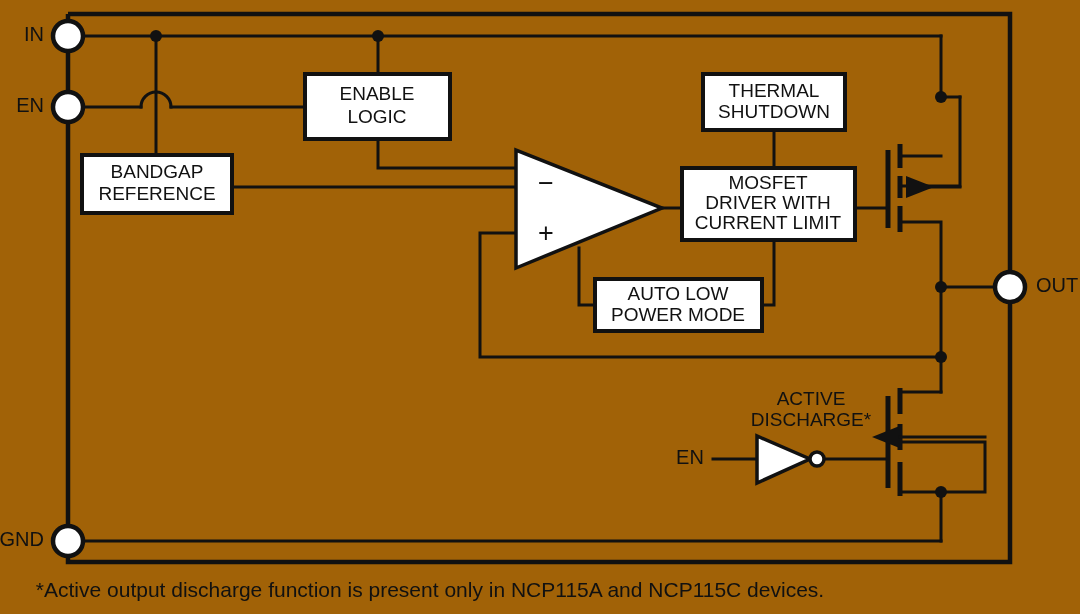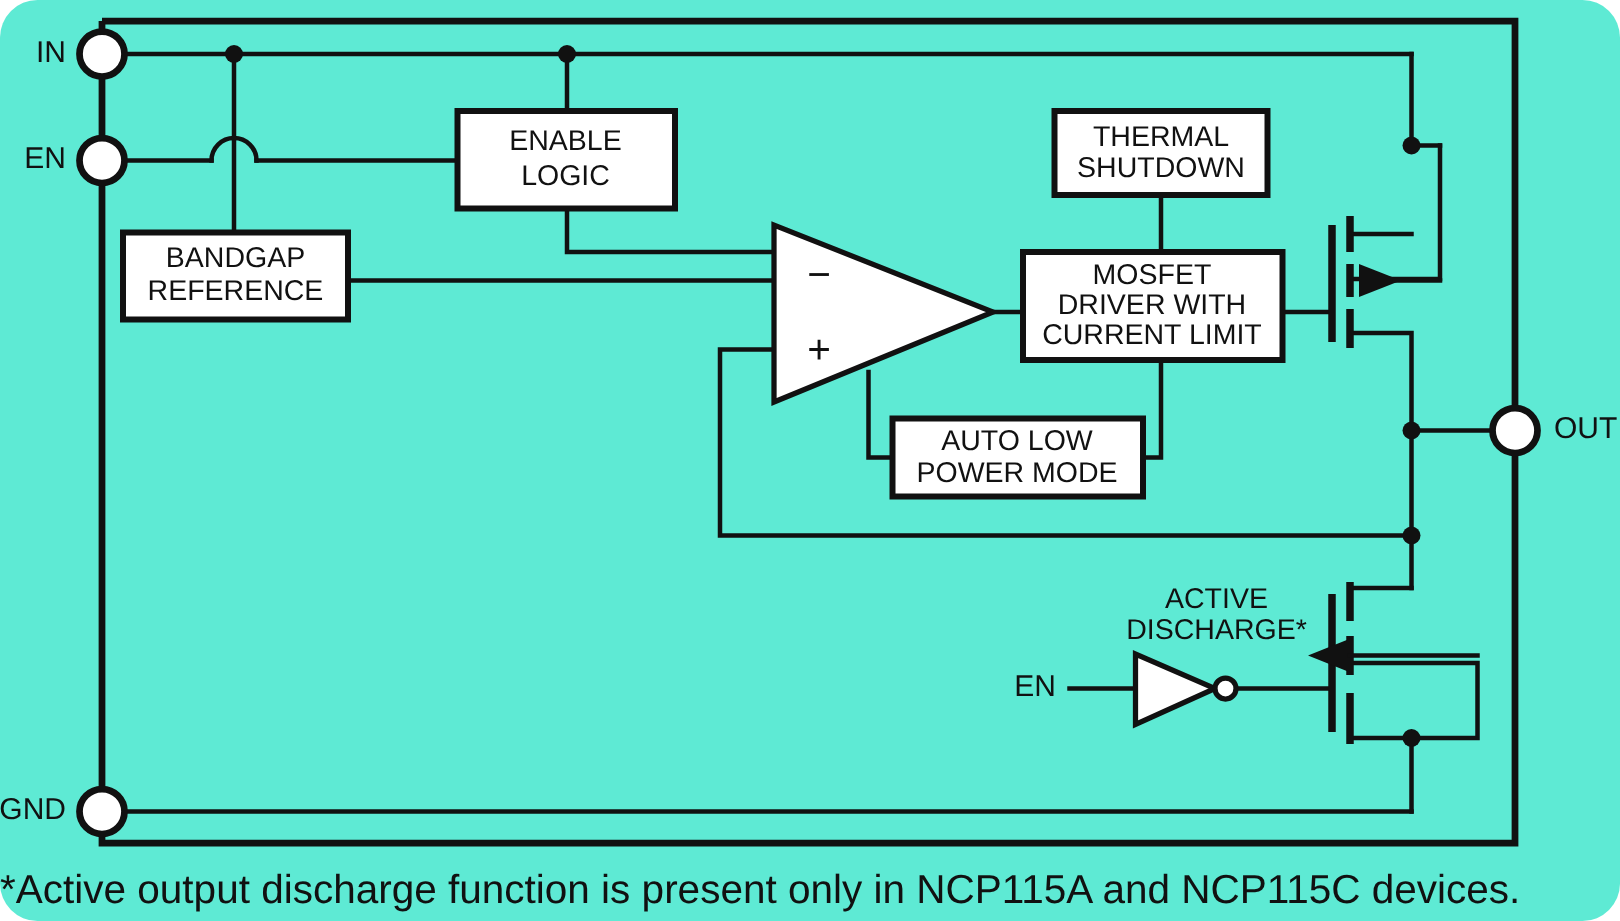--- a/index.html
+++ b/index.html
@@ -11,22 +11,21 @@
   body {
     font-family: "Liberation Sans", sans-serif;
     width: 1080px;
     height: 614px;
     overflow: hidden;
   }
   #diagram-root {
     position: relative;
     width: 1080px;
     height: 614px;
-    background: #5eead4;
-    border-radius: 25px;
+    background: #a16207;
   }
   svg#block-diagram {
     position: absolute;
     top: 0;
     left: 0;
     display: block;
   }
   .wire {
     stroke: #111111;
     stroke-width: 3;
@@ -101,21 +100,21 @@
     font-size: 19px;
     text-anchor: middle;
     dominant-baseline: middle;
   }
   .footnote-text {
     position: absolute;
     left: 0;
     top: 578px;
     width: 860px;
     text-align: center;
-    font-size: 27px;
+    font-size: 21px;
     color: #111111;
     font-family: "Liberation Sans", sans-serif;
     white-space: nowrap;
   }
 </style>
 </head>
 <body>
 
 <div id="diagram-root">
 

